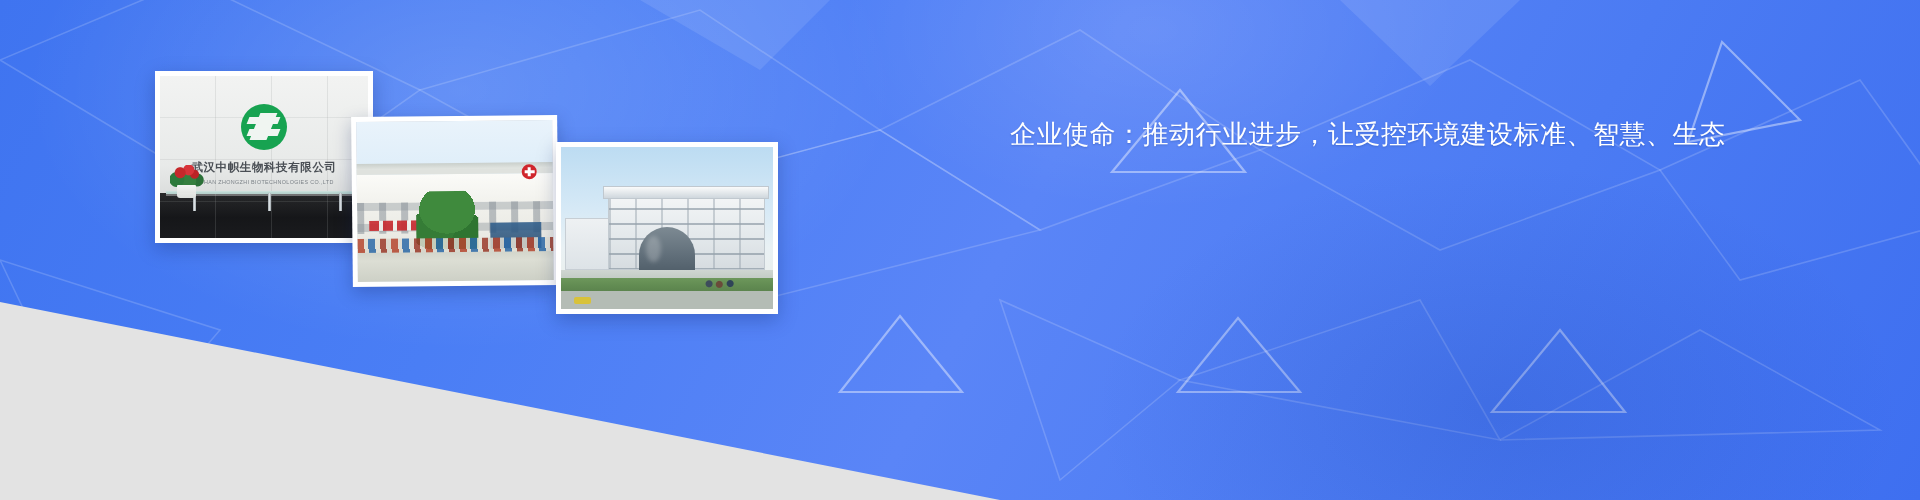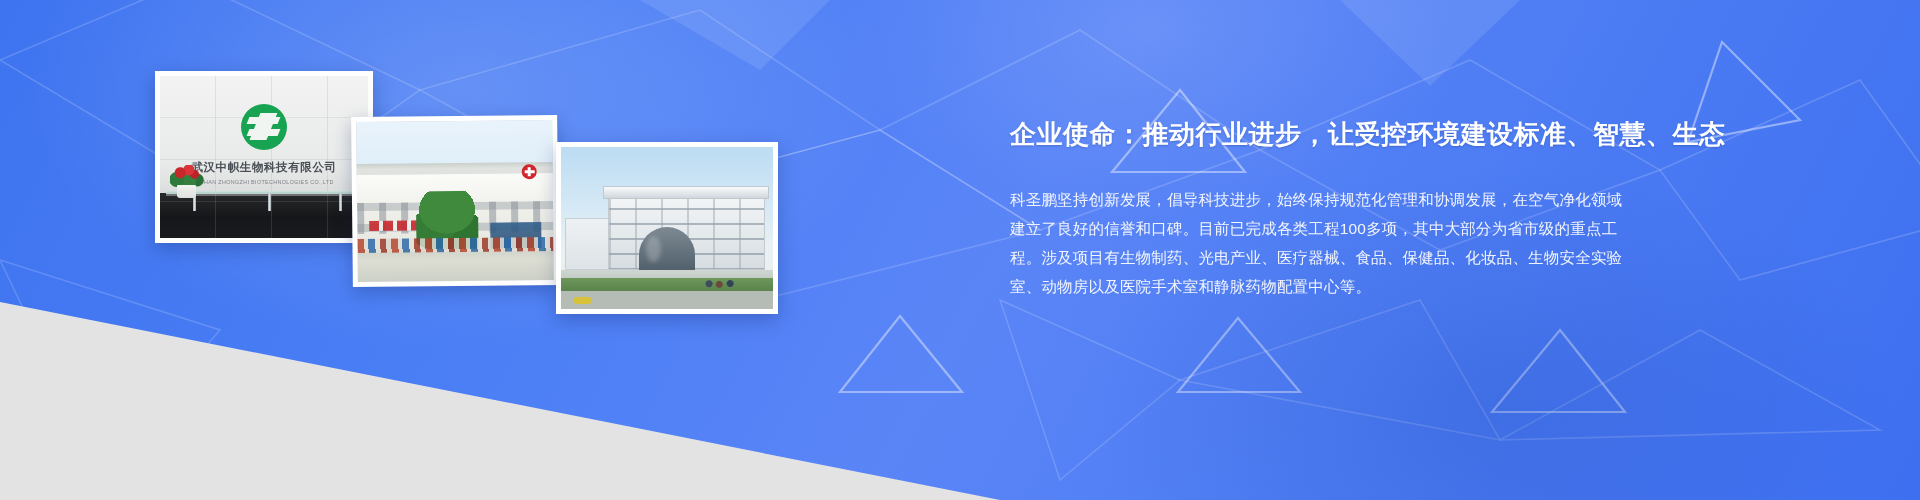--- a/index.html
+++ b/index.html
@@ -411,21 +411,21 @@
   
   .copy {
     position: absolute;
     left: 1010px;
     top: 118px;
     width: 880px;
   }
   .copy-title {
     color: #ffffff;
     font-size: 26px;
-    font-weight: bold;
+    font-weight: normal;
     letter-spacing: 0.5px;
     line-height: 1.25;
     white-space: nowrap;
     text-shadow: 0 1px 2px rgba(12,40,110,0.25);
     margin: 0;
   }
   .copy-body {
     margin: 34px 0 0 0;
     color: #f2f5fe;
     font-size: 15.5px;
@@ -527,18 +527,15 @@
         <div class="mod-road"></div>
         <div class="mod-car"></div>
         <div class="mod-people"></div>
       </div>
     </div>
 
   </div>
 
   <div class="copy">
     <h1 class="copy-title">企业使命：推动行业进步，让受控环境建设标准、智慧、生态</h1>
-    <div class="copy-body">
-      <p>科圣鹏坚持创新发展，倡导科技进步，始终保持规范化管理和协调发展，在空气净化领域建立了良好的信誉和口碑。目前已完成各类工程100多项，其中大部分为省市级的重点工程。涉及项目有生物制药、光电产业、医疗器械、食品、保健品、化妆品、生物安全实验室、动物房以及医院手术室和静脉药物配置中心等。</p>
-    </div>
   </div>
 
 </div>
 
 </body></html>

